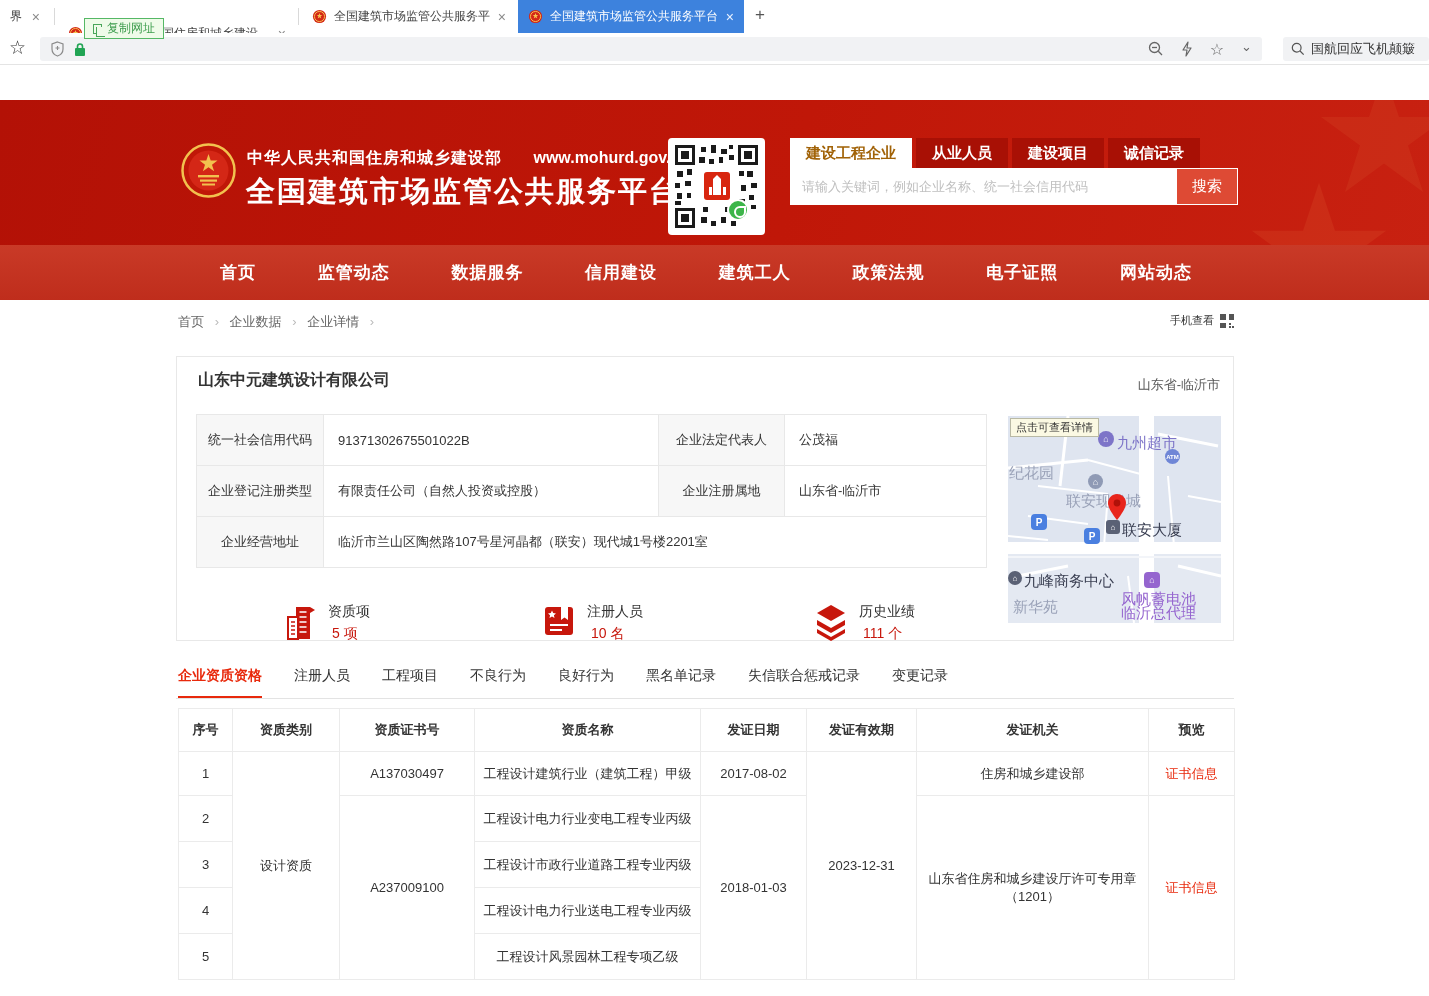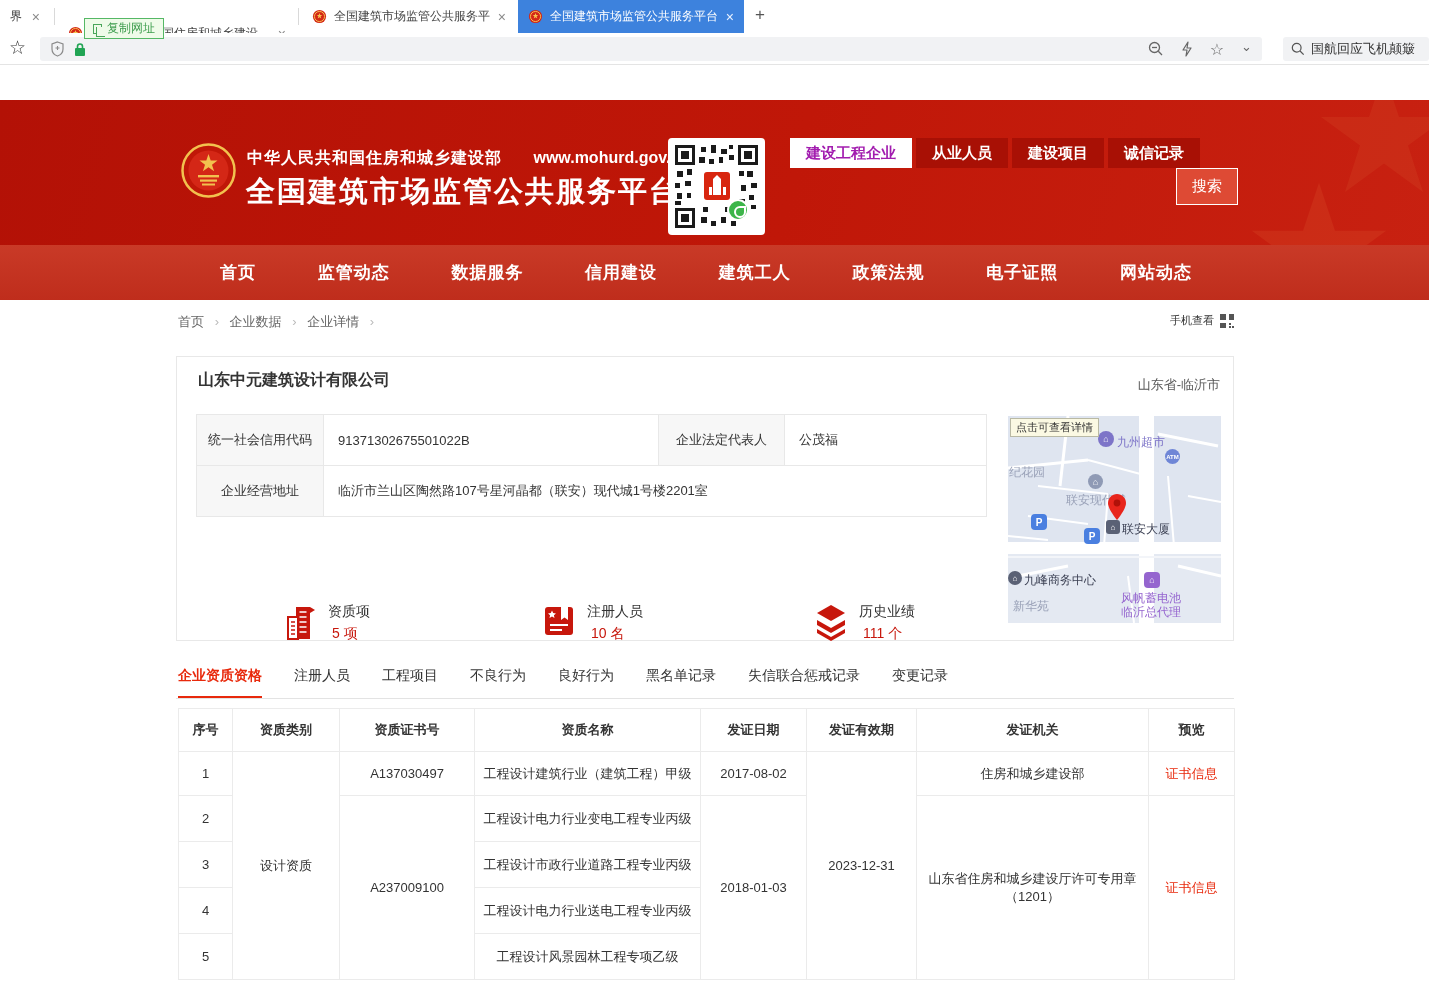--- a/index.html
+++ b/index.html
@@ -38,21 +38,21 @@
   #ministry-line { position:absolute; left:247px; top:48px; color:#fff; font-size:16px; font-weight:bold; letter-spacing:1px; }
   #ministry-line .siteurl { margin-left:26px; letter-spacing:0; }
   #platform-title { position:absolute; left:246px; top:72px; color:#fff; font-size:29px; font-weight:bold; letter-spacing:2px; }
   #qrbox { position:absolute; left:668px; top:38px; width:97px; height:97px; background:#fff; border-radius:4px; padding:5px; }
   #qr-green { position:absolute; right:16px; bottom:14px; width:22px; height:22px; border-radius:50%; background:#3cb549; border:2px solid #fff; }
   #qr-green::after { content:""; position:absolute; left:5px; top:5px; width:8px; height:8px; border:2px solid #fff; border-radius:50% 0 50% 50%; }
 
   #smodule { position:absolute; left:790px; top:38px; width:448px; }
   #stabs { display:flex; gap:4px; height:30px; }
   .stab { height:30px; line-height:30px; padding:0 16px; background:#a81005; color:#fff; font-size:15px; font-weight:bold; cursor:pointer; }
-  .stab.active { background:#fff; color:#a21caf; }
+  .stab.active { background:#fff; color:#a16207; }
   #srow { position:relative; width:448px; height:37px; }
   #search-input { width:386px; height:37px; border:0; background:#fff; padding:0 12px; font-size:13px; color:#333; outline:none; }
   #search-input::placeholder { color:#bfbfbf; }
   #search-btn { position:absolute; right:0; top:0; width:62px; height:37px; background:#de4a34; border:0; box-shadow:inset 0 0 0 1px #fff; color:#fff; font-size:15px; cursor:pointer; }
 
   
   #crumbrow { position:absolute; top:313px; left:178px; width:1056px; height:24px; font-size:13px; color:#666; }
   #crumbrow .bc { display:inline-block; cursor:pointer; }
   #crumbrow .sep { color:#bbb; margin:0 7px; }
   #mobile-view { position:absolute; right:0; top:0; display:flex; align-items:center; gap:6px; color:#333; font-size:11px; cursor:pointer; }
@@ -74,21 +74,21 @@
   #infotable td.lbl2 { width:126px; }
   #infotable td.val1 { width:335px; }
   #infotable td.val2 { width:202px; }
   #stats { position:absolute; left:19px; top:240px; width:790px; height:54px; }
   .stat { position:absolute; top:6px; display:flex; gap:10px; }
   .stat .txt .lab { font-size:14px; color:#333; }
   .stat .txt .num { font-size:14px; color:#c7170c; margin-top:4px; padding-left:4px; }
 
   
   #map { position:absolute; left:831px; top:59px; width:213px; height:207px; background:#e7ebf3; overflow:hidden; cursor:pointer; }
-  #map .mlabel { position:absolute; font-size:12px; white-space:nowrap; }
+  #map .mlabel { position:absolute; font-size:15px; white-space:nowrap; }
   .gray-l { color:#9aa2b8; }
   .dark-l { color:#3a3f52; }
   .violet-l { color:#7d74c8; }
   .purple-l { color:#9565cf; }
   #map-tooltip { position:absolute; left:2px; top:2px; background:#fbf9e3; border:1px solid #b9b9a4; font-size:11px; color:#333; padding:1px 5px; z-index:4; }
   .poi { position:absolute; border-radius:50%; display:flex; align-items:center; justify-content:center; color:#fff; font-weight:bold; }
 
   
   #sectabs { position:absolute; top:662px; left:178px; width:1056px; height:38px; }
   #sectabs .line { position:absolute; left:-2px; top:36px; width:1058px; height:1px; background:#e3e3e3; }
@@ -260,20 +260,21 @@
   </div>
 
   <div id="smodule">
     <div id="stabs">
       <div class="stab active">建设工程企业</div>
       <div class="stab">从业人员</div>
       <div class="stab">建设项目</div>
       <div class="stab">诚信记录</div>
     </div>
     <div id="srow">
+      <input id="search-input" type="text" placeholder="请输入关键词，例如企业名称、统一社会信用代码" style="">
       <button id="search-btn">搜索</button>
     </div>
   </div>
 
   <div id="navrow">
     <div class="nav-items">
       <span class="nav-item">首页</span>
       <span class="nav-item">监管动态</span>
       <span class="nav-item">数据服务</span>
       <span class="nav-item">信用建设</span>
@@ -302,20 +303,26 @@
   <div id="company-name">山东中元建筑设计有限公司</div>
   <div id="company-region">山东省-临沂市</div>
 
   <table id="infotable">
     <tbody>
         <tr>
       <td class="lbl">统一社会信用代码</td>
       <td class="val1">91371302675501022B</td>
       <td class="lbl lbl2">企业法定代表人</td>
       <td class="val2">公茂福</td>
+    </tr>
+    <tr>
+      <td class="lbl">企业登记注册类型</td>
+      <td class="val1">有限责任公司（自然人投资或控股）</td>
+      <td class="lbl lbl2">企业注册属地</td>
+      <td class="val2">山东省-临沂市</td>
     </tr>
     <tr>
       <td class="lbl">企业经营地址</td>
       <td colspan="3">临沂市兰山区陶然路107号星河晶都（联安）现代城1号楼2201室</td>
     </tr>
   </tbody>
     </table>
 
   <div id="stats">
     <div class="stat" style="left:88px">

